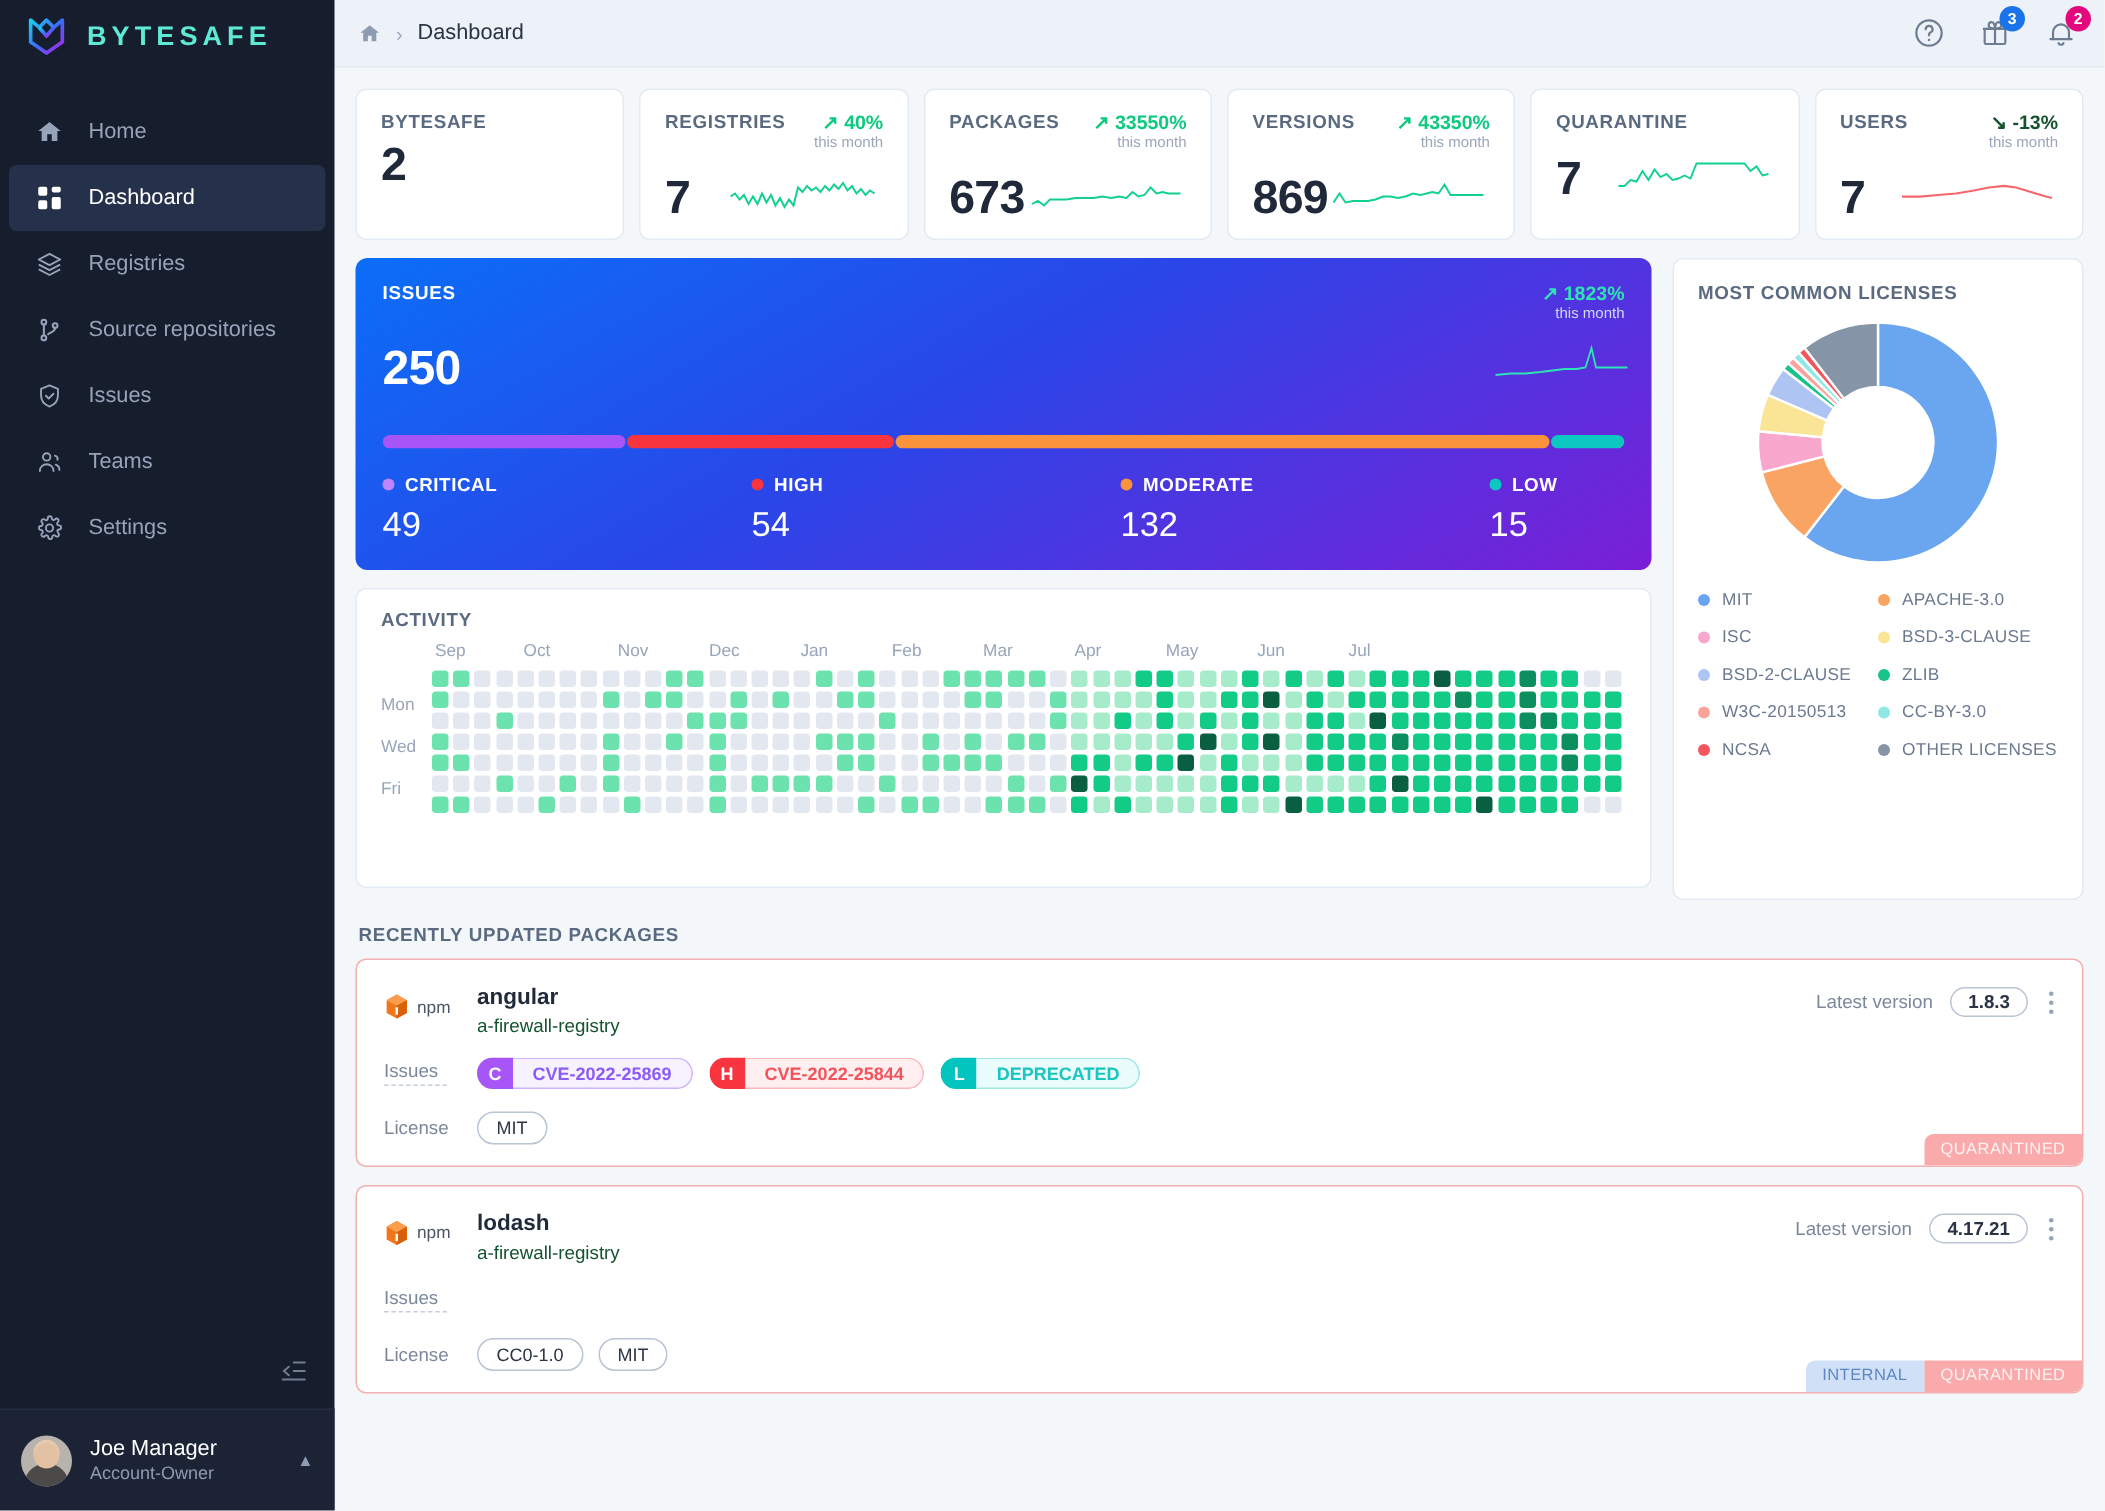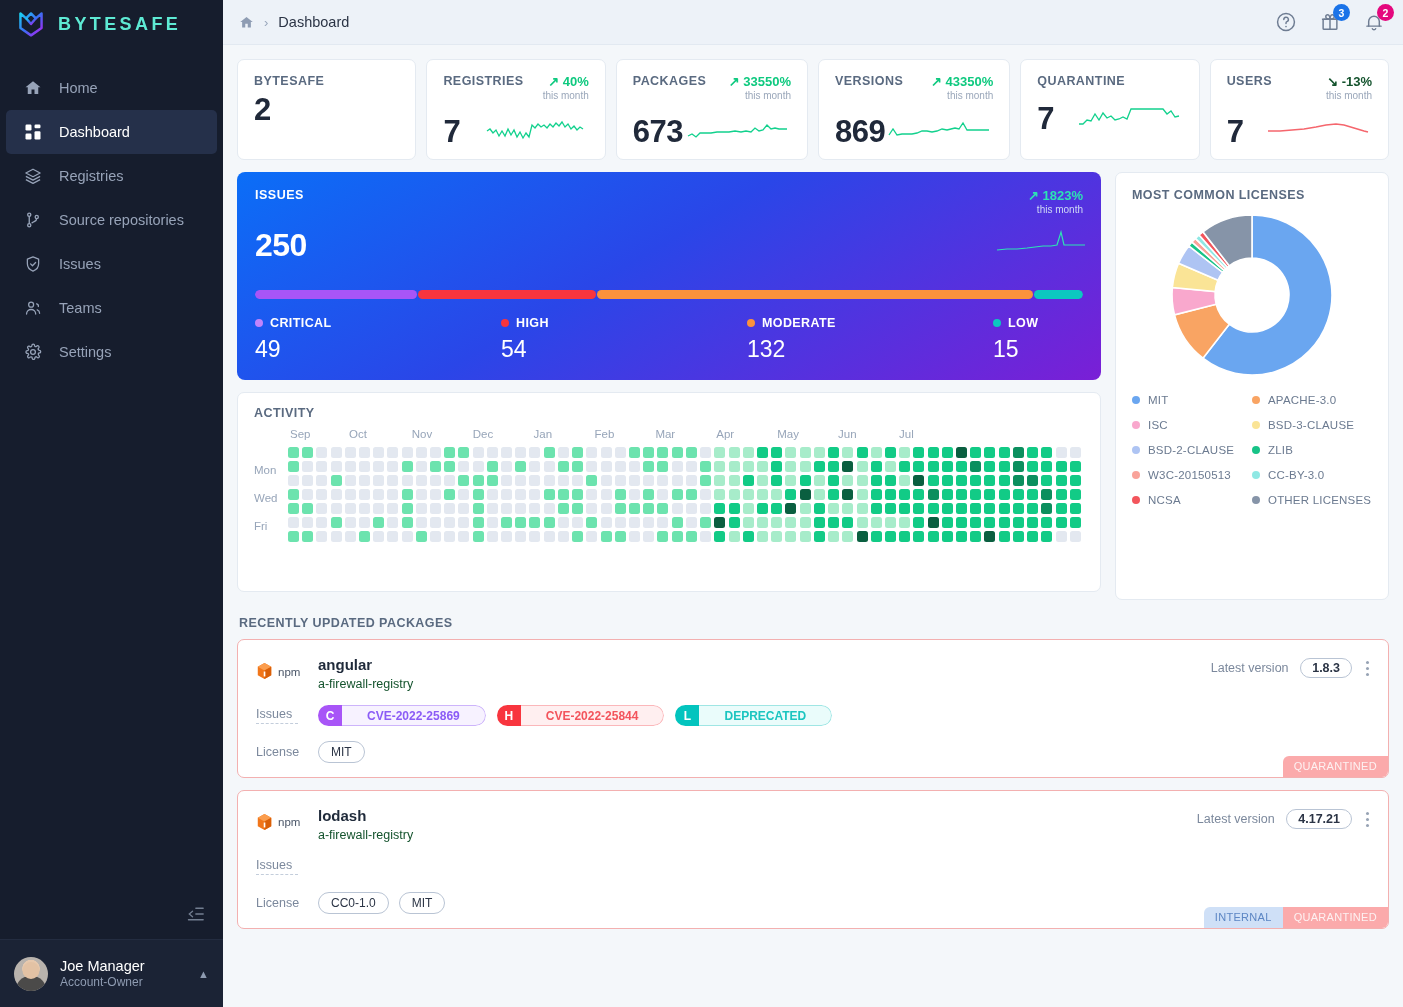--- a/index.html
+++ b/index.html
@@ -168,21 +168,21 @@
     font-size: 12.5px; color: #2b3445; font-weight: 700; margin-left: 8px;
   }
   .kebab { width: 4px; color: #8b97a9; font-size: 15px; line-height: 4px; letter-spacing: 0; cursor: pointer; padding-top: 1px; }
   .kebab span { display: block; width: 3px; height: 3px; border-radius: 50%; background: #97a3b4; margin-bottom: 3px; }
 
   .pkg-row { display: flex; align-items: center; margin-top: 14px; min-height: 22px; }
   .pkg-row-label { width: 62px; flex: 0 0 62px; font-size: 12.5px; color: #7b889c; }
   .pkg-row-label.dashed { border-bottom: 1px dashed #c3cddb; padding-bottom: 2px; width: 42px; flex: 0 0 42px; margin-right: 20px; }
   .issue-pill { display: inline-flex; align-items: stretch; border-radius: 11px; overflow: hidden; margin-right: 11px; height: 21px; }
   .ip-letter { display: flex; align-items: center; justify-content: center; width: 24px; color: #fff; font-size: 12px; font-weight: 700; }
-  .ip-text { display: flex; align-items: center; padding: 0 25px; font-size: 12px; font-weight: 600; border: 1px solid; border-left: none; border-radius: 0 11px 11px 0; }
+  .ip-text { display: flex; align-items: center; padding: 0 13px; font-size: 12px; font-weight: 600; border: 1px solid; border-left: none; border-radius: 0 11px 11px 0; }
   .lic-pill {
     display: inline-flex; align-items: center; justify-content: center; height: 22px;
     border: 1px solid #b9c4d4; border-radius: 11px; padding: 0 12px;
     font-size: 12px; color: #2b3445; margin-right: 10px;
   }
   .corner-tags { position: absolute; right: 0; bottom: 0; display: flex; }
   .ctag { font-size: 11px; padding: 4px 11px 5px 11px; letter-spacing: .3px; }
   .ctag.internal { background: #cfe0f7; color: #5c86c4; border-radius: 6px 0 0 0; }
   .ctag.quarantined { background: #fbaaab; color: #fdf2f2; }
 </style>

